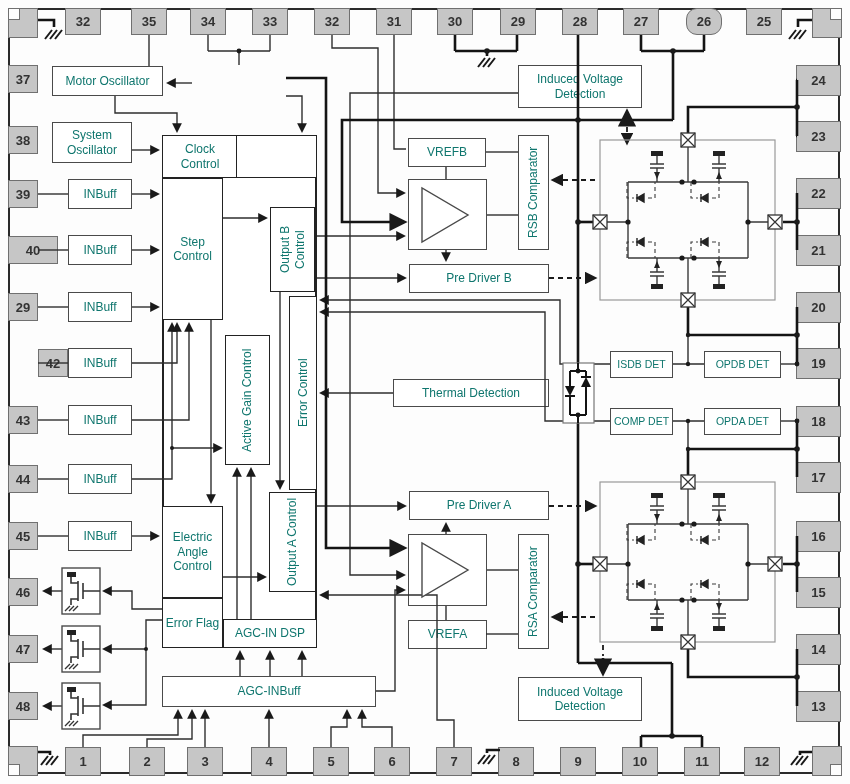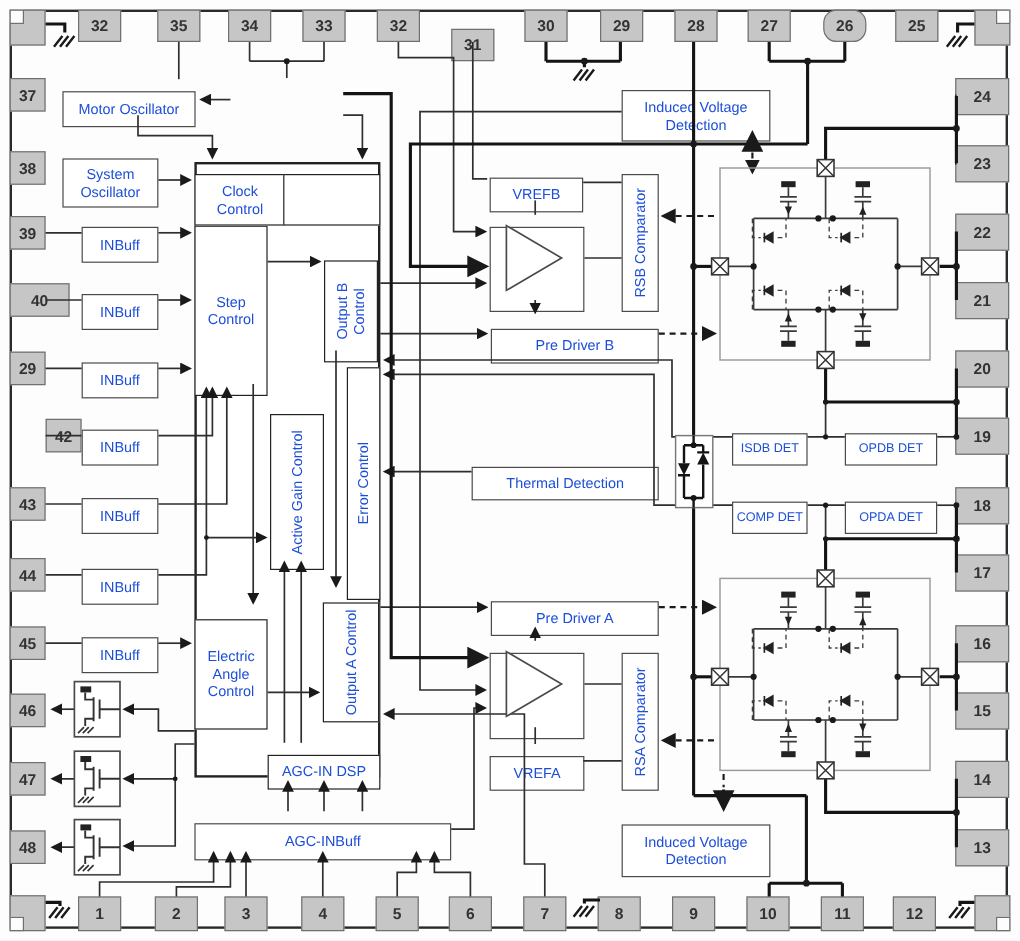--- a/index.html
+++ b/index.html
@@ -3,21 +3,21 @@
 <meta charset="utf-8">
 <style>
   html,body{margin:0;padding:0;background:#e8e8e8;}
   .stage{position:relative;width:850px;height:784px;background:#fdfdfd;overflow:hidden;
          font-family:"Liberation Sans",sans-serif;}
   .border{position:absolute;left:8px;top:8px;width:832px;height:766px;border:2px solid #2a2a2a;box-sizing:border-box;}
   .pin{position:absolute;background:#c6c6c6;border:1.5px solid #707070;box-sizing:border-box;
        display:flex;align-items:center;justify-content:center;font-weight:bold;font-size:13px;color:#333;}
   .blk{position:absolute;background:#fff;border:1.5px solid #4a4a4a;box-sizing:border-box;
        display:flex;align-items:center;justify-content:center;text-align:center;
-       font-size:12px;line-height:1.2;color:#1d4ed8;padding:1px;margin-top:10px;}
+       font-size:12px;line-height:1.2;color:#0f766e;padding:1px;}
   .cell{border:1.8px solid #222;}
   .container{position:absolute;background:#fff;border:2px solid #222;box-sizing:border-box;}
   .vblk{writing-mode:vertical-rl;transform:rotate(180deg);}
   .small{font-size:10.5px;}
   .corner{position:absolute;background:#c6c6c6;border:1.5px solid #707070;box-sizing:border-box;}
   .notch{position:absolute;background:#fdfdfd;border:1px solid #707070;box-sizing:border-box;}
   svg.wires{position:absolute;left:0;top:0;pointer-events:none;}
   .complabel{position:absolute;font-size:10px;color:#2a2a2a;}
 </style>
 </head>
@@ -34,21 +34,21 @@
   <div class="notch" style="left:8px;top:764px;width:12px;height:12px"></div>
   <div class="corner" style="left:812px;top:746px;width:30px;height:30px"></div>
   <div class="notch" style="left:830px;top:764px;width:12px;height:12px"></div>
 
   <div id="pinlayer">
       <div class="pin" style="left: 65px; top: 8px; width: 36px; height: 27px;">32</div>
       <div class="pin" style="left: 131px; top: 8px; width: 36px; height: 27px;">35</div>
       <div class="pin" style="left: 190px; top: 8px; width: 36px; height: 27px;">34</div>
       <div class="pin" style="left: 252px; top: 8px; width: 36px; height: 27px;">33</div>
       <div class="pin" style="left: 314px; top: 8px; width: 36px; height: 27px;">32</div>
-      <div class="pin" style="left: 376px; top: 24px; width: 36px; height: 27px;">31</div>
+      <div class="pin" style="left: 376px; top: 8px; width: 36px; height: 27px;">31</div>
       <div class="pin" style="left: 437px; top: 8px; width: 36px; height: 27px;">30</div>
       <div class="pin" style="left: 500px; top: 8px; width: 36px; height: 27px;">29</div>
       <div class="pin" style="left: 562px; top: 8px; width: 36px; height: 27px;">28</div>
       <div class="pin" style="left: 623px; top: 8px; width: 36px; height: 27px;">27</div>
       <div class="pin" style="left: 686px; top: 8px; width: 36px; height: 27px; border-radius: 11px;">26</div>
       <div class="pin" style="left: 746px; top: 8px; width: 36px; height: 27px;">25</div>
       <div class="pin" style="left: 8px; top: 65px; width: 30px; height: 28px;">37</div>
       <div class="pin" style="left: 8px; top: 126px; width: 30px; height: 28px;">38</div>
       <div class="pin" style="left: 8px; top: 180px; width: 30px; height: 28px;">39</div>
       <div class="pin" style="left: 8px; top: 236px; width: 50px; height: 28px;">40</div>
@@ -91,20 +91,21 @@
   <div class="blk" style="left:52px;top:122px;width:80px;height:41px">System Oscillator</div>
 
   <div class="container" style="left:162px;top:135px;width:155px;height:513px"></div>
   <div class="blk cell" style="left:162px;top:135px;width:76px;height:43px">Clock Control</div>
   <div class="blk cell" style="left:236px;top:135px;width:81px;height:43px"></div>
   <div class="blk cell" style="left:162px;top:178px;width:61px;height:142px">Step Control</div>
   <div class="blk cell vblk" style="left:270px;top:207px;width:45px;height:85px">Output B Control</div>
   <div class="blk cell vblk" style="left:225px;top:335px;width:45px;height:130px">Active Gain Control</div>
   <div class="blk cell vblk" style="left:289px;top:296px;width:28px;height:194px">Error Control</div>
   <div class="blk cell" style="left:162px;top:506px;width:61px;height:92px">Electric Angle Control</div>
+  <div class="blk cell" style="left:162px;top:598px;width:61px;height:50px">Error Flag</div>
   <div class="blk cell vblk" style="left:269px;top:492px;width:47px;height:100px">Output A Control</div>
   <div class="blk" style="left:162px;top:676px;width:214px;height:31px">AGC-INBuff</div>
 
   <div class="blk cell" style="left:223px;top:619px;width:94px;height:29px">AGC-IN DSP</div>
 
   <div class="blk" style="left:408px;top:138px;width:78px;height:29px">VREFB</div>
   <div class="blk" style="left:408px;top:179px;width:79px;height:71px"></div>
   <div class="blk vblk" style="left:518px;top:135px;width:31px;height:115px">RSB Comparator</div>
   <div class="blk" style="left:409px;top:264px;width:140px;height:29px">Pre Driver B</div>
   <div class="blk" style="left:393px;top:379px;width:156px;height:28px">Thermal Detection</div>

